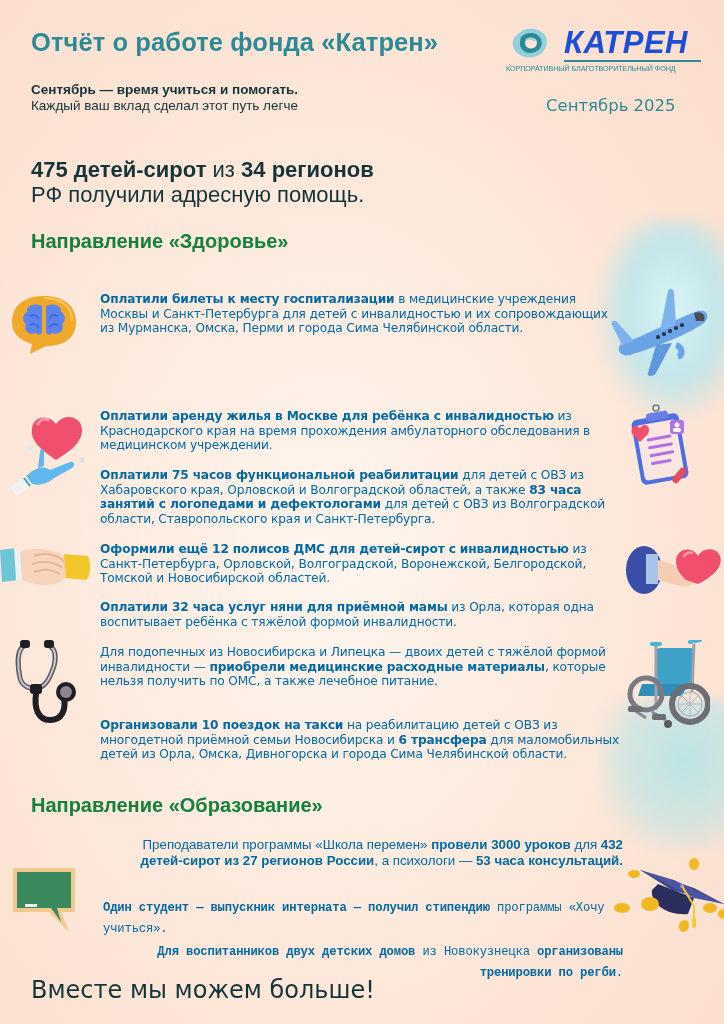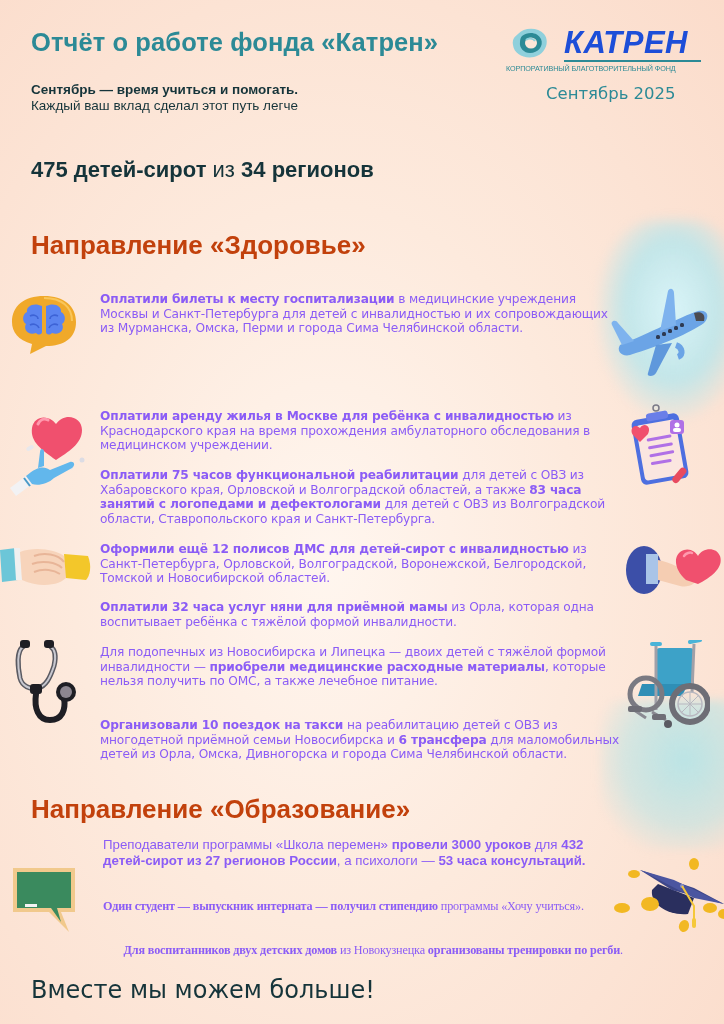--- a/index.html
+++ b/index.html
@@ -24,51 +24,51 @@
     font-family: "Liberation Sans", sans-serif; font-weight: bold; font-style: italic;
     font-size: 31px; color: #1d4ed8; letter-spacing: 0.5px;
   }
   .logo-line { position: absolute; left: 58px; top: 34px; width: 137px; height: 2px; background: #2c8a96; }
   .logo-sub {
     position: absolute; left: 0; top: 38px; width: 200px;
     font-family: "Liberation Sans", sans-serif; font-size: 7.2px; color: #2c8a96;
     letter-spacing: -0.1px; white-space: nowrap;
   }
   .month {
-    position: absolute; left: 546px; top: 84px;
+    position: absolute; left: 546px; top: 96px;
     font-family: "DejaVu Sans", sans-serif; font-size: 16.5px; color: #2c8a96;
   }
 
   .intro {
     position: absolute; left: 31px; top: 82px; width: 470px;
     font-family: "Liberation Sans", sans-serif; font-size: 13.5px; line-height: 16px; color: #15343a;
   }
   .intro b { font-weight: bold; }
 
   .headline {
     position: absolute; left: 31px; top: 157px;
     font-family: "Liberation Sans", sans-serif; font-size: 22px; line-height: 25px; color: #15343a;
   }
   .headline b { font-weight: bold; }
 
   .section-title {
     position: absolute; left: 31px;
     font-family: "Liberation Sans", sans-serif; font-weight: bold;
-    font-size: 26px; color: #c2410c;
+    font-size: 20px; color: #15803d;
   }
 
   .para {
     position: absolute; left: 100px; width: 520px;
-    font-family: "DejaVu Sans", sans-serif; font-size: 12.2px; line-height: 14.6px; color: #8b5cf6;
+    font-family: "DejaVu Sans", sans-serif; font-size: 12.2px; line-height: 14.6px; color: #0369a1;
     letter-spacing: -0.15px;
   }
   .para b { font-weight: bold; }
   .para.narrow { width: 505px; }
   .edu { left: 103px; font-family: "Liberation Sans", sans-serif; font-size: 13.3px; line-height: 15.5px; letter-spacing: 0; }
-  .edu.dv { font-family: Liberation Serif, serif; font-size: 12.2px; line-height: 16px; letter-spacing: -0.15px; }
+  .edu.dv { font-family: Liberation Mono, monospace; font-size: 12.2px; line-height: 21px; letter-spacing: -0.15px; }
 
   .footer {
     position: absolute; left: 31px; top: 976px;
     font-family: "DejaVu Sans", sans-serif; font-size: 24px; color: #15343a;
   }
 
   .icon { position: absolute; }
   .blur-shield {
     position: absolute; left: 598px; top: 220px; width: 150px; height: 200px;
     background: radial-gradient(ellipse at 50% 45%, rgba(215,245,250,0.95) 0%, rgba(170,230,240,0.7) 45%, rgba(250,225,210,0) 75%);
@@ -104,20 +104,21 @@
 
   <div class="month">Сентябрь 2025</div>
 
   <div class="intro">
     <div><b>Сентябрь — время учиться и помогать.</b></div>
     <div>Каждый ваш вклад сделал этот путь легче</div>
   </div>
 
   <div class="headline">
     <div><b>475 детей-сирот</b><span> из </span><b>34 регионов</b></div>
+    <div>РФ получили адресную помощь.</div>
   </div>
 
   <div class="section-title" style="top:230px;">Направление «Здоровье»</div>
 
   <div class="para" style="top:292px;">
     <b>Оплатили билеты к месту госпитализации</b><span> в медицинские учреждения Москвы и Санкт-Петербурга для детей с инвалидностью и их сопровождающих из Мурманска, Омска, Перми и города Сима Челябинской области.</span>
   </div>
   <div class="para narrow" style="top:409px;">
     <b>Оплатили аренду жилья в Москве для ребёнка с инвалидностью</b><span> из Краснодарского края на время прохождения амбулаторного обследования в медицинском учреждении.</span>
   </div>
@@ -132,21 +133,21 @@
   </div>
   <div class="para" style="top:645px;">
     <span>Для подопечных из Новосибирска и Липецка — двоих детей с тяжёлой формой инвалидности — </span><b>приобрели медицинские расходные материалы</b><span>, которые нельзя получить по ОМС, а также лечебное питание.</span>
   </div>
   <div class="para" style="top:718px;">
     <b>Организовали 10 поездок на такси</b><span> на реабилитацию детей с ОВЗ из многодетной приёмной семьи Новосибирска и </span><b>6 трансфера</b><span> для маломобильных детей из Орла, Омска, Дивногорска и города Сима Челябинской области.</span>
   </div>
 
   <div class="section-title" style="top:794px;">Направление «Образование»</div>
 
-  <div class="para edu" style="top:837px; width:520px;">
+  <div class="para edu" style="top:837px; width:520px;text-align:right;">
     <span>Преподаватели программы «Школа перемен» </span><b>провели 3000 уроков</b><span> для </span><b>432 детей-сирот из 27 регионов России</b><span>, а психологи — </span><b>53 часа консультаций.</b>
   </div>
   <div class="para edu dv" style="top:898px; width:520px;">
     <b>Один студент — выпускник интерната — получил стипендию</b><span> программы «Хочу учиться».</span>
   </div>
   <div class="para edu dv" style="top:942px; width:520px;text-align:right;">
     <b>Для воспитанников двух детских домов</b><span> из Новокузнецка </span><b>организованы тренировки по регби</b><span>.</span>
   </div>
 
   <div class="footer">Вместе мы можем больше!</div>

